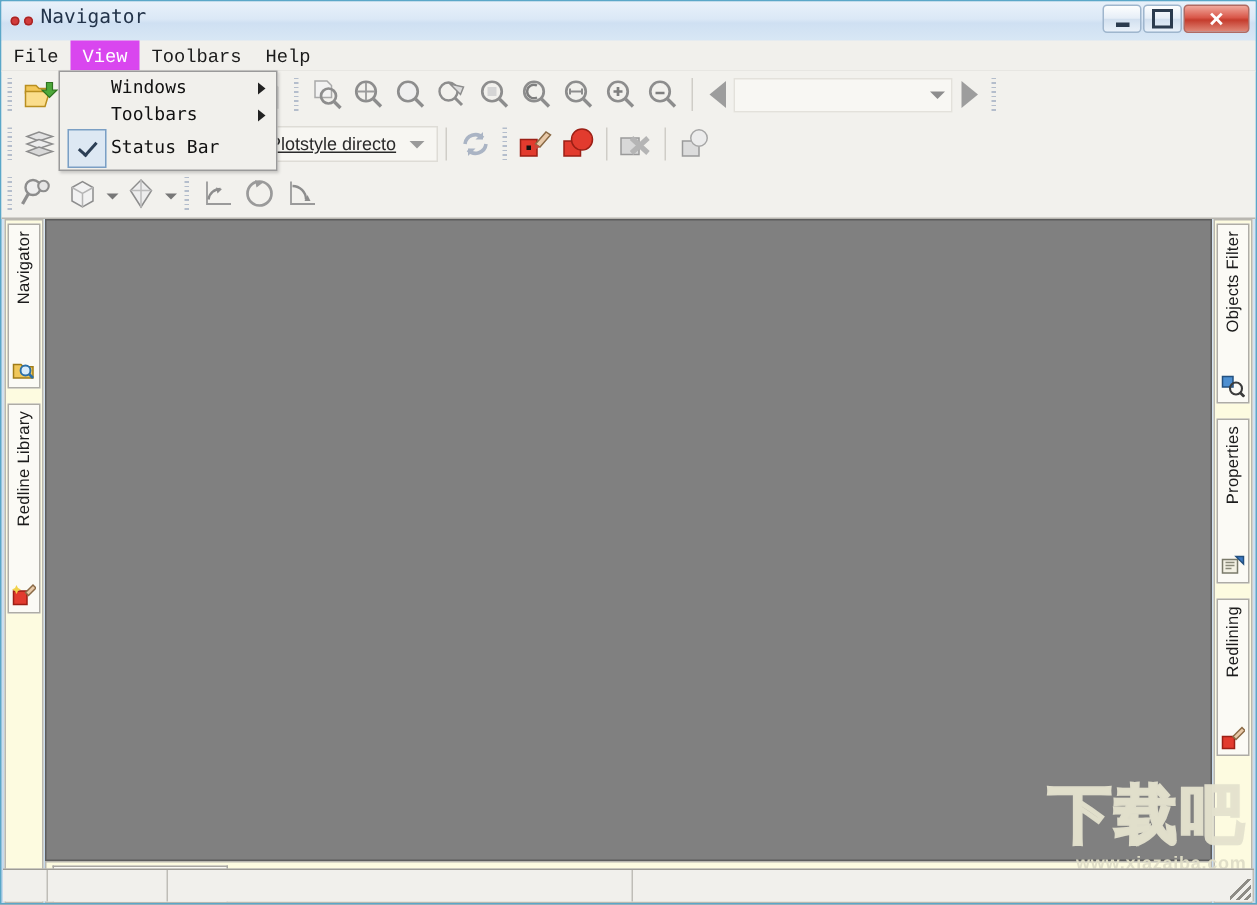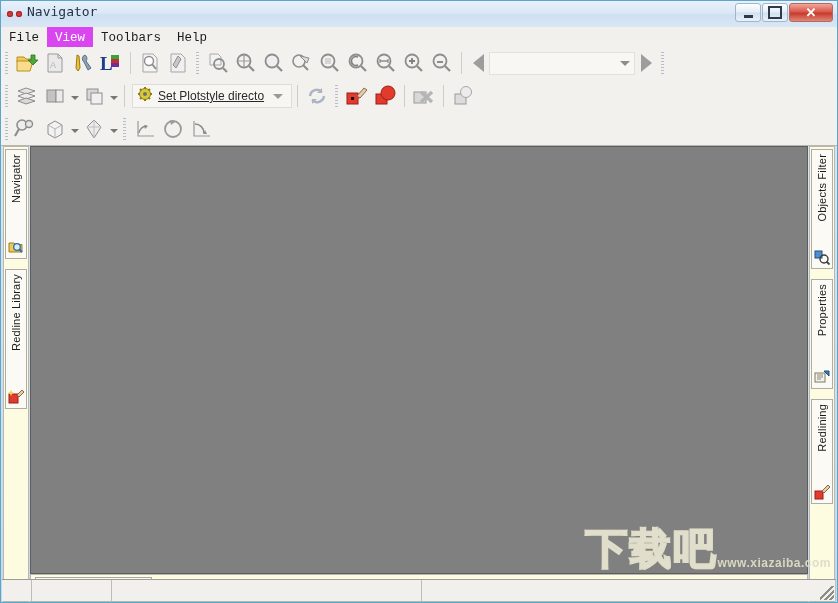--- a/index.html
+++ b/index.html
@@ -190,32 +190,32 @@
   .grip2{
     position:absolute;right:2px;bottom:1px;width:14px;height:14px;
     background-image:
       linear-gradient(135deg,transparent 42%,#8e8c86 42%,#8e8c86 52%,transparent 52%),
       linear-gradient(135deg,transparent 62%,#8e8c86 62%,#8e8c86 72%,transparent 72%),
       linear-gradient(135deg,transparent 82%,#8e8c86 82%,#8e8c86 92%,transparent 92%);
   }
 
   
   .watermark{
-    position:absolute;right:6px;bottom:32px;z-index:15;pointer-events:none;
-    display:flex;align-items:flex-end;
+    position:absolute;right:6px;bottom:20px;z-index:15;pointer-events:none;
+    display:flex;flex-direction:column;align-items:flex-end;
   }
   .wm-cn{
     font-family:"Liberation Sans",sans-serif;font-size:42px;font-weight:bold;
     color:transparent;-webkit-text-stroke:2px rgba(228,226,206,.95);
     letter-spacing:2px;line-height:42px;
     text-shadow:0 0 1px rgba(225,223,200,.5);
   }
   .wm-url{
     font-family:"Liberation Sans",sans-serif;font-size:12px;font-weight:bold;
-    color:rgba(222,220,198,.95);letter-spacing:.5px;margin-top:15px;
+    color:rgba(222,220,198,.95);letter-spacing:.5px;margin-top:4px;
   }
 </style>
 </head>
 <body>
 
 <div class="app">
 
   <div class="titlebar">
     <div class="title-ico">
       <i class="a"></i>
@@ -475,20 +475,34 @@
       <div class="tb">
         <svg width="24" height="22" viewBox="0 0 24 22">
           <path d="M5 3v15h16" fill="none" stroke="#9a9a9a" stroke-width="1.2"></path>
           <path d="M6 6a9 9 0 0 1 9 9" fill="none" stroke="#8d8d8d" stroke-width="1.6"></path>
           <path d="M16 12l2 4-4 0z" fill="#8d8d8d"></path>
         </svg>
       </div>
     </div>
   </div>
 
+  <div class="popup">
+    <div class="pitem">
+      <span>Windows</span>
+      <span class="arr"></span>
+    </div>
+    <div class="pitem">
+      <span>Toolbars</span>
+      <span class="arr"></span>
+    </div>
+    <div class="pitem tall">
+      <span class="chkbox"></span>
+      <span>Status Bar</span>
+    </div>
+  </div>
 
   <div class="bodyarea">
 
     <div class="sidecol left">
       <div class="vtab" style="top:2px;height:110px;">
         <span class="vlabel">Navigator</span>
         <span class="vicon">
           <svg width="16" height="16" viewBox="0 0 16 16">
             <path d="M1 4h5l1.5 1.5H14V13H1z" fill="#f0c75a" stroke="#a07c18"></path>
             <circle cx="9" cy="8" r="3.3" fill="#d9ecfb" stroke="#2b6fa8" stroke-width="1.3"></circle>

